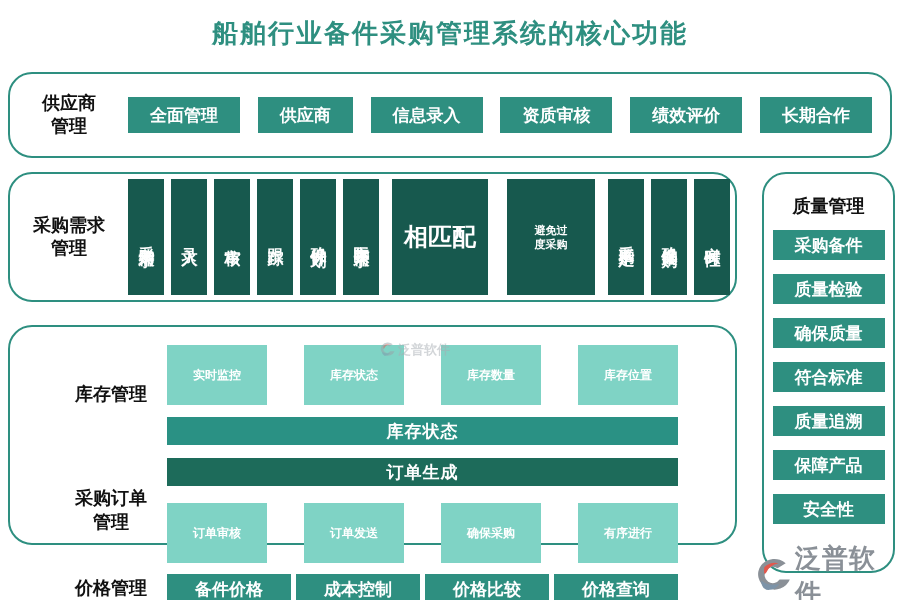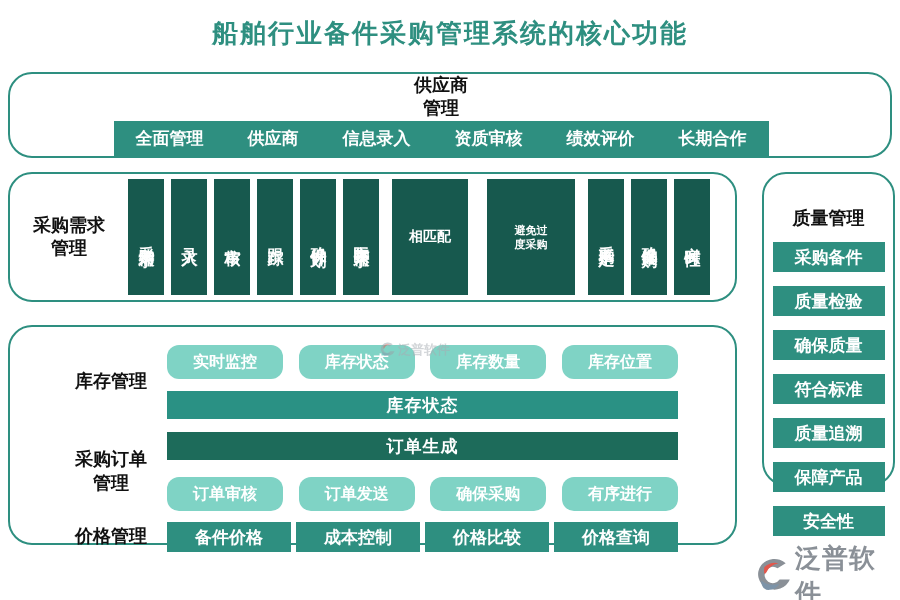--- a/index.html
+++ b/index.html
@@ -9,59 +9,59 @@
   }
   html,body{margin:0;padding:0;background:#fff;}
   #canvas{position:relative;width:900px;height:600px;background:#ffffff;overflow:hidden;
           font-family:"Liberation Sans","DejaVu Sans",sans-serif;}
   .title{position:absolute;top:16px;left:0;right:0;text-align:center;
          font-size:26px;font-weight:bold;color:var(--teal);letter-spacing:2px;}
   .panel{position:absolute;border:2px solid var(--teal);border-radius:24px;
          box-sizing:border-box;background:#fff;}
 
   
-  #sec-supplier{left:8px;top:72px;width:884px;height:86px;display:flex;align-items:center;padding:0 18px 0 0;flex-direction:column;}
+  #sec-supplier{left:8px;top:72px;width:884px;height:86px;display:flex;align-items:center;padding:0 18px 0 0;}
   .sec-label{width:118px;flex:0 0 auto;text-align:center;font-size:18px;font-weight:bold;
              color:var(--text-dark);line-height:1.3;}
   .supplier-row{flex:1;display:flex;justify-content:space-between;align-items:center;}
   .btn{height:36px;padding:0 22px;background:var(--teal);color:#fff;font-size:17px;font-weight:bold;
        display:flex;align-items:center;justify-content:center;box-sizing:border-box;white-space:nowrap;}
 
   
   #sec-demand{left:8px;top:172px;width:729px;height:130px;display:flex;align-items:center;}
   .demand-cols{flex:1;display:flex;align-items:center;gap:7px;}
   .col{height:116px;background:var(--teal-dark);color:#fff;font-weight:bold;
        display:flex;align-items:center;justify-content:center;box-sizing:border-box;}
   .col.v{width:36px;font-size:16px;}
   .col.v .t{writing-mode:vertical-rl;text-orientation:upright;letter-spacing:2px;}
-  .col.h1{width:76px;font-size:14px;margin:0 6px;}
+  .col.h1{width:96px;font-size:24px;margin:0 6px;}
   .col.h2{width:88px;font-size:11px;margin:0 6px;}
   .col.h2 .t{width:3.1em;text-align:center;line-height:1.3;}
 
   
   #sec-ops{left:8px;top:325px;width:729px;height:220px;padding:18px 57px 0 0;}
   .group{display:flex;align-items:center;}
   .g-label{width:112px;flex:0 0 auto;text-align:center;font-size:18px;font-weight:bold;
            color:var(--text-dark);line-height:1.3;margin-left:45px;}
   .g-content{flex:1;min-width:0;}
   .row{display:flex;justify-content:space-between;}
-  .btn-light{height:26px;padding:4px 26px;background:var(--teal-light);color:#fff;font-size:16px;
-             font-weight:bold;display:flex;align-items:center;justify-content:center;white-space:nowrap;border-radius:12px;}
+  .btn-light{height:26px;padding:17px 26px;background:var(--teal-light);color:#fff;font-size:12px;
+             font-weight:bold;display:flex;align-items:center;justify-content:center;white-space:nowrap;}
   .bar{height:28px;display:flex;align-items:center;justify-content:center;color:#fff;
        font-weight:bold;font-size:17px;letter-spacing:1px;}
   .bar-a{background:var(--teal-bright);margin-top:12px;}
   .bar-b{background:var(--teal-bar-dark);}
   .row-c{margin-top:17px;}
   .btn-mid{height:30px;padding:0 28px;background:var(--teal);color:#fff;font-size:17px;
            font-weight:bold;display:flex;align-items:center;justify-content:center;white-space:nowrap;}
   #group-inventory{margin-bottom:13px;}
   #group-orders{margin-bottom:11px;}
 
   
-  #sec-quality{left:762px;top:172px;width:133px;height:314px;padding-top:32px;}
+  #sec-quality{left:762px;top:172px;width:133px;height:401px;padding-top:20px;}
   .q-title{text-align:center;font-size:18px;font-weight:bold;color:var(--text-dark);margin-bottom:12px;}
   .q-list{display:flex;flex-direction:column;gap:14px;align-items:center;}
   .q-btn{width:112px;height:30px;background:var(--teal);color:#ffffff;font-weight:bold;font-size:17px;
          display:flex;align-items:center;justify-content:center;white-space:nowrap;}
 
   
   #brand{position:absolute;left:752px;top:541px;width:148px;z-index:5;}
   .brand-row{display:flex;align-items:center;gap:2px;}
   .brand-name{font-size:26px;color:var(--brand-gray);font-weight:bold;letter-spacing:1px;}
 

